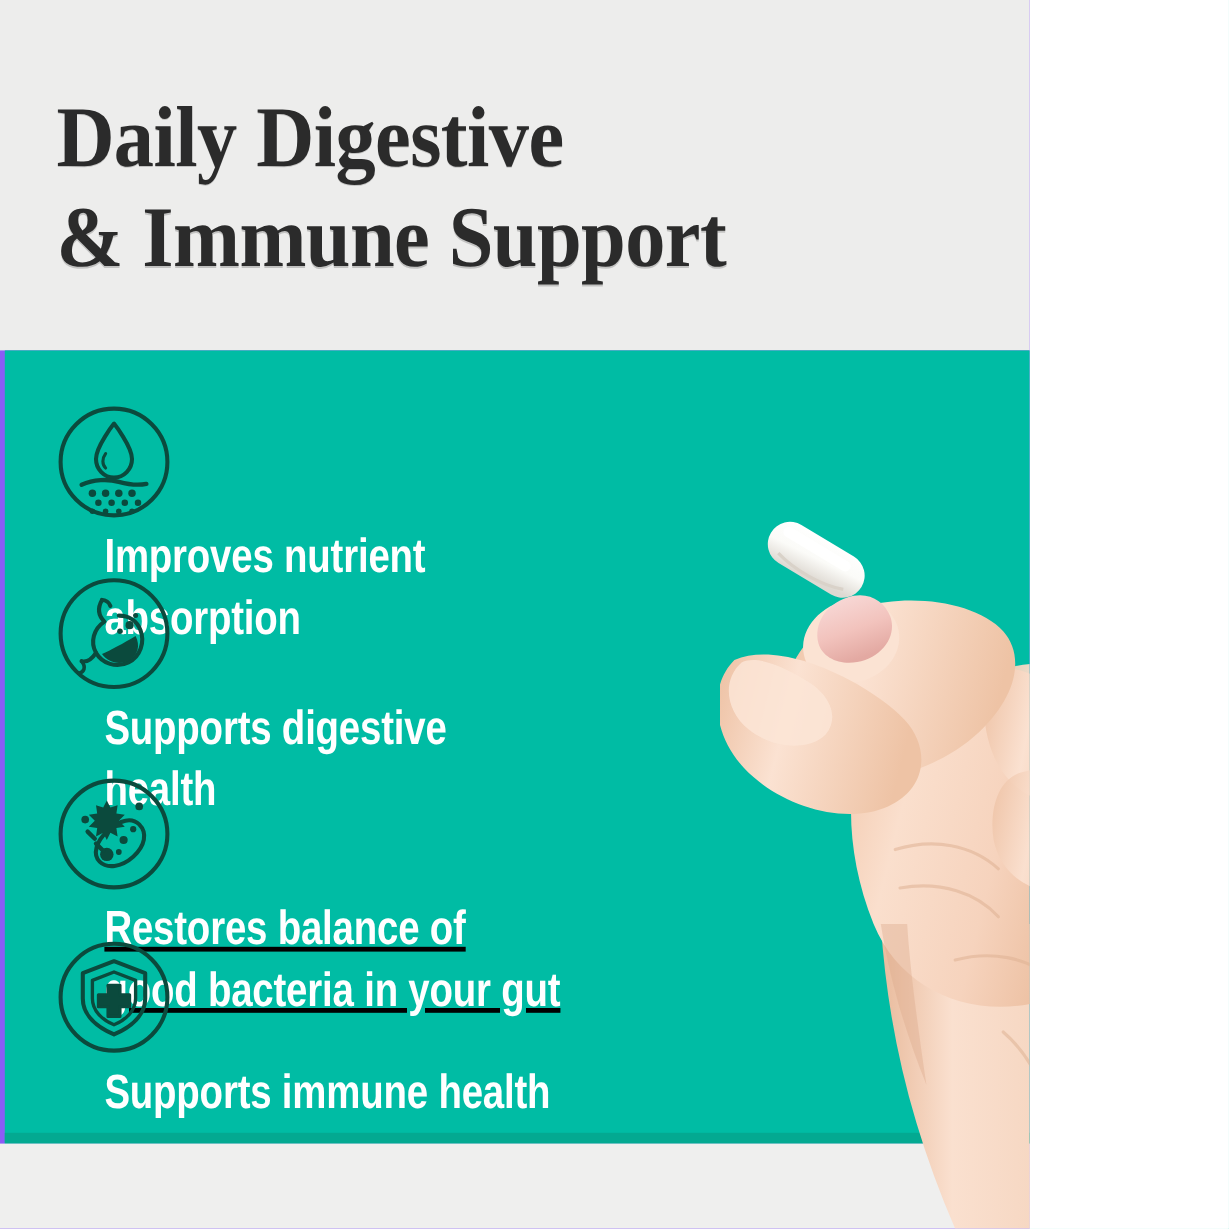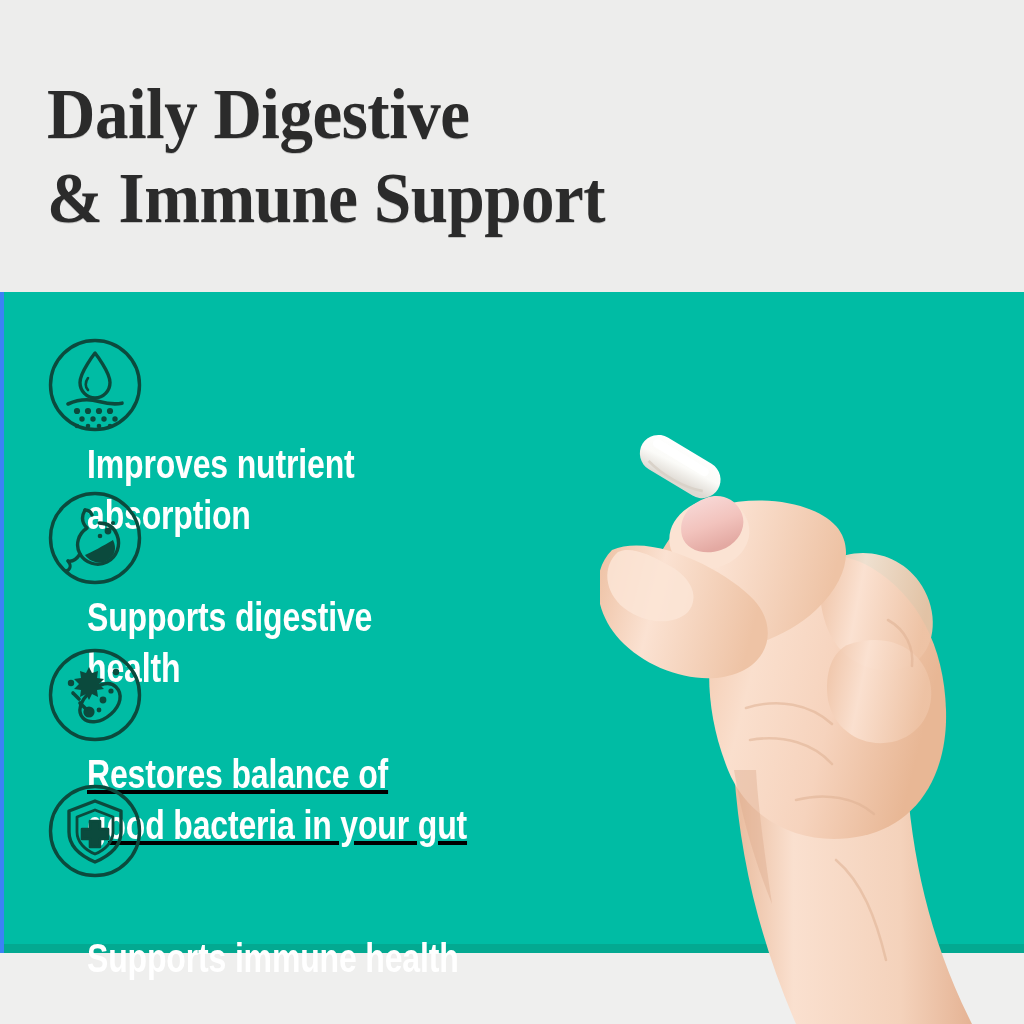--- a/index.html
+++ b/index.html
@@ -2,24 +2,24 @@
 <html><head>
 <meta charset="utf-8">
 <style>
   html, body {
     margin: 0;
     padding: 0;
     background: #ffffff;
   }
   #canvas {
     position: relative;
-    width: 1024px;
+    width: 858px;
     height: 1024px;
     overflow: hidden;
-    background: #3b82f6;
+    background: #8b5cf6;
     font-family: "Liberation Sans", sans-serif;
   }
 
   
   .bg-top {
     position: absolute;
     left: 0; top: 0;
     width: 1024px; height: 292px;
     background: #ededec;
   }
@@ -67,23 +67,23 @@
   }
   .benefit-row {
     position: absolute;
     left: 47px;
     display: flex;
     align-items: flex-start;
     width: 600px;
     flex-direction: column;
   }
   .benefit-row.r0 { top: 45px; }
-  .benefit-row.r1 { top: 198px; }
+  .benefit-row.r1 { top: 188px; }
   .benefit-row.r2 { top: 355px; text-decoration: underline; }
-  .benefit-row.r3 { top: 491px; gap: 48px; }
+  .benefit-row.r3 { top: 491px; }
 
   .icon-badge {
     flex: 0 0 auto;
     width: 96px; height: 96px;
     position: relative;
   }
   .icon-badge svg { display: block; }
 
   .benefit-text {
     flex: 1 1 auto;

